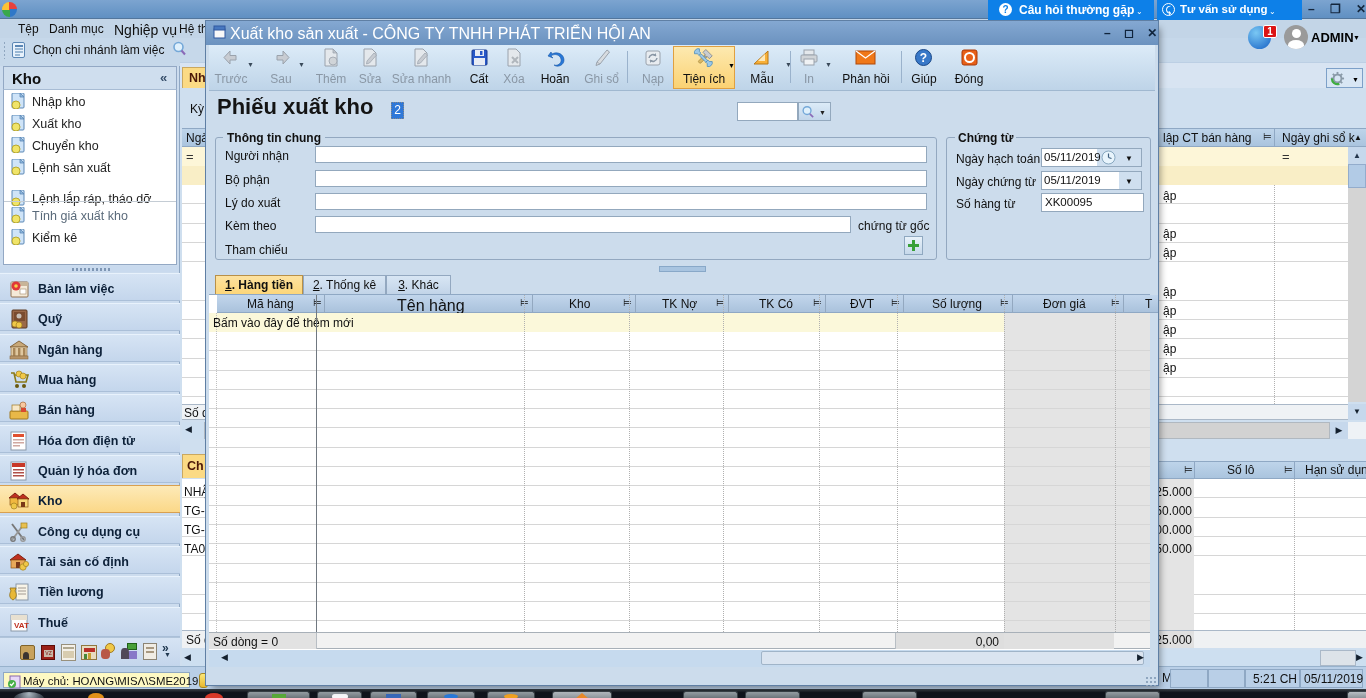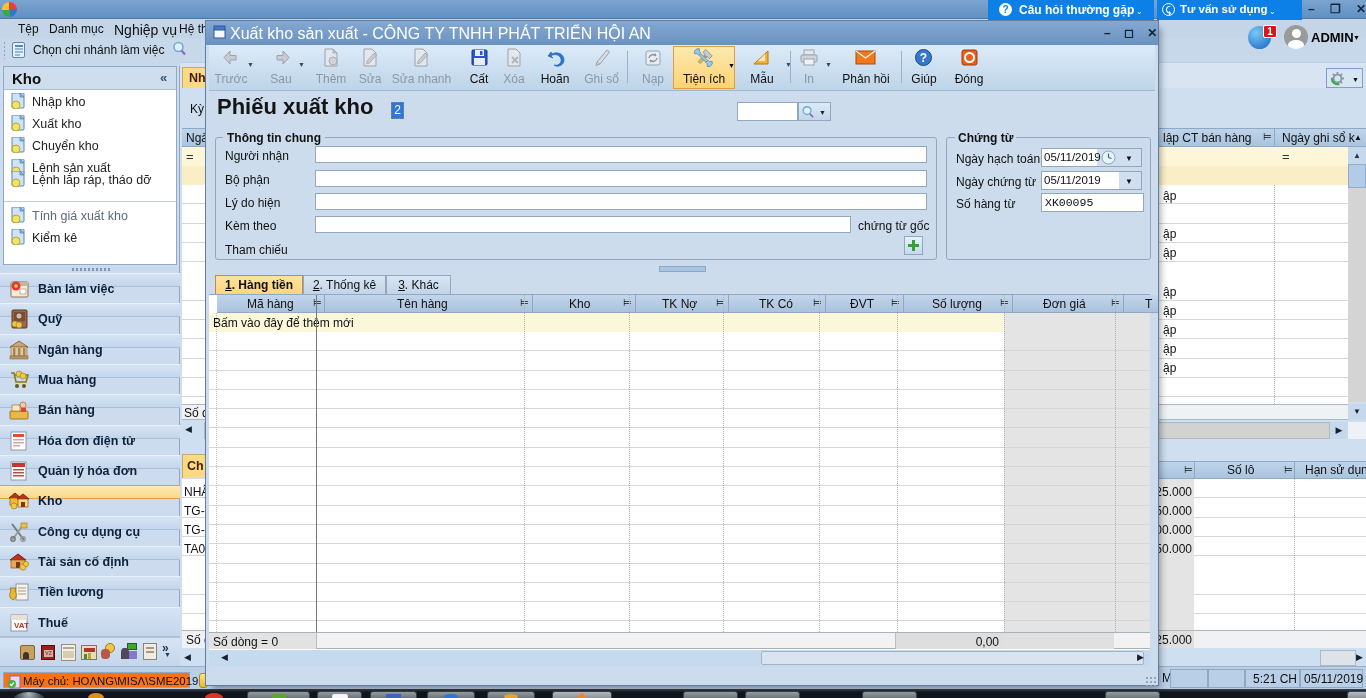--- a/index.html
+++ b/index.html
@@ -175,21 +175,21 @@
   <div class="ab" style="left:3px;top:27px;width:174px;height:176px;background:#fff;border:1px solid #93a8c4;border-top:1px solid #a8bcd4;"></div>
 
   <div class="ab" style="left:0px;top:204px;width:179px;height:6px;background:#c9daee;"></div>
     <div class="ab" style="left:72px;top:206px;width:38px;height:3px;background-image:repeating-linear-gradient(to right,#7e96b4 0 2px,transparent 2px 4px);"></div>
 </div>
 
 <style>
 .sbitem{position:absolute;left:0;width:180px;height:22px;}
 .sbitem .ic{position:absolute;left:10px;top:2px;}
 .sbitem .t{position:absolute;left:32px;top:4px;font-size:12.5px;color:#222;white-space:nowrap;}
-.navitem{position:absolute;left:0;width:180px;height:14px;background:linear-gradient(#d6e4f4,#c4d6ec);border-top:1px solid #e8f2fc;border-bottom:1px solid #aabfd8;}
+.navitem{position:absolute;left:0;width:180px;height:28px;background:linear-gradient(#d6e4f4,#c4d6ec);border-top:1px solid #e8f2fc;border-bottom:1px solid #aabfd8;}
 .navitem .t{position:absolute;left:38px;top:8px;font-size:12.5px;font-weight:bold;color:#0c2038;white-space:nowrap;}
 .navitem .ni{position:absolute;left:8px;top:4px;width:22px;height:22px;}
 </style>
 <svg width="0" height="0" style="position:absolute;">
 <defs>
 <g id="docicon">
         <rect x="1" y="0" width="12" height="15" rx="1" fill="#cfe4f8" stroke="#5b87b5" stroke-width="1"></rect>
         <path d="M9 0l4 4h-4z" fill="#8fb8dc" stroke="#5b87b5" stroke-width="0.8"></path>
         <circle cx="5" cy="12" r="4" fill="#f0e468" stroke="#b8a830" stroke-width="1"></circle>
       </g>
@@ -213,21 +213,21 @@
         <use href="#docicon"></use>
       </svg>
       <span class="t">Chuyển kho</span>
     </div>
   <div class="sbitem" style="top:157px;">
       <svg class="ic" width="16" height="16" viewBox="0 0 14 16">
         <use href="#docicon"></use>
       </svg>
       <span class="t">Lệnh sản xuất</span>
     </div>
-  <div class="sbitem" style="top:169px;padding-left:36px;">
+  <div class="sbitem" style="top:188px;padding-left:36px;">
       <svg class="ic" width="16" height="16" viewBox="0 0 14 16">
         <use href="#docicon"></use>
       </svg>
       <span class="t">Lệnh lắp ráp, tháo dỡ</span>
     </div>
   <div class="ab" style="left:4px;top:201px;width:172px;height:1px;background:#c4ccd4;"></div>
   <div class="sbitem" style="top:205px;">
       <svg class="ic" width="16" height="16" viewBox="0 0 14 16">
         <use href="#docicon"></use>
       </svg>
@@ -388,21 +388,21 @@
     <div class="ab" style="left:143px;top:5px;width:14px;height:17px;background:#f0ece4;border:1px solid #8c8474;">
         <div class="ab" style="left:2px;top:3px;width:8px;height:2px;background:#a89880;"></div>
         <div class="ab" style="left:2px;top:7px;width:8px;height:2px;background:#a89880;"></div>
       </div>
     <div class="ab" style="left:162px;top:3px;font-size:12px;font-weight:bold;color:#203850;">»</div>
     <div class="ab" style="left:164px;top:13px;font-size:7px;color:#203850;">▼</div>
   </div>
 </div>
 
 <div class="ab" style="left:0;top:666px;width:1366px;height:25px;background:#b9cfe7;border-top:1px solid #98b2cc;">
-  <div class="ab" style="left:3px;top:5px;width:187px;height:16px;background:#f97316;border:1px solid #8fa8c4;">
+  <div class="ab" style="left:3px;top:5px;width:187px;height:16px;background:#fef9c3;border:1px solid #8fa8c4;">
     <svg class="ab" style="left:3px;top:2px;" width="14" height="14" viewBox="0 0 14 14">
         <rect x="3" y="1" width="10" height="12" fill="#e8d8f8" stroke="#8868a8" stroke-width="1"></rect>
         <circle cx="5" cy="9" r="4" fill="#48b048"></circle>
         <path d="M3 9l1.5 1.5L7 7.5" stroke="#fff" stroke-width="1.2" fill="none"></path>
       </svg>
     <div class="ab tx" style="left:19px;top:2px;font-size:11.4px;color:#101010;">Máy chủ: HOΛNG\MISΛ\SME2019</div>
   </div>
   <div class="ab" style="left:199px;top:6px;width:9px;height:15px;border-radius:3px;background:linear-gradient(#fce878,#e8b830);border:1px solid #a88820;"></div>
     <div class="ab tx" style="left:1162px;top:4px;font-size:12px;color:#101010;">M</div>
   <div class="ab" style="left:1170px;top:2px;width:38px;height:19px;border:1px solid #8fa8c4;"></div>
@@ -590,21 +590,21 @@
         </svg>
       <div class="ab" style="left:20px;top:6px;font-size:7px;color:#222;">▼</div>
     </div>
 
     <div class="ab" style="left:6px;top:46px;width:722px;height:123px;border:1px solid #93a8c0;border-radius:3px;"></div>
     <div class="ab tx" style="left:14px;top:40px;font-size:12px;font-weight:bold;color:#101010;background:#ccdcec;padding:0 4px;">Thông tin chung</div>
     <div class="ab tx" style="left:16px;top:58px;font-size:12px;color:#101010;">Người nhận</div>
     <div class="ab" style="left:106px;top:55px;width:612px;height:17px;background:#fff;border:1px solid #93a8bd;"></div>
     <div class="ab tx" style="left:16px;top:82px;font-size:12px;color:#101010;">Bộ phận</div>
     <div class="ab" style="left:106px;top:79px;width:612px;height:17px;background:#fff;border:1px solid #93a8bd;"></div>
-    <div class="ab tx" style="left:16px;top:105px;font-size:12px;color:#101010;">Lý do hiện</div>
+    <div class="ab tx" style="left:16px;top:105px;font-size:12px;color:#101010;">Lý do xuất</div>
     <div class="ab" style="left:106px;top:102px;width:612px;height:17px;background:#fff;border:1px solid #93a8bd;"></div>
     <div class="ab tx" style="left:16px;top:128px;font-size:12px;color:#101010;">Kèm theo</div>
     <div class="ab" style="left:106px;top:125px;width:536px;height:17px;background:#fff;border:1px solid #93a8bd;"></div>
     <div class="ab tx" style="left:649px;top:128px;font-size:12px;color:#101010;">chứng từ gốc</div>
     <div class="ab tx" style="left:16px;top:152px;font-size:12px;color:#101010;">Tham chiếu</div>
     <div class="ab" style="left:695px;top:145px;width:19px;height:19px;background:linear-gradient(#e8f2fa,#c6d8ea);border:1px solid #8fa8c0;">
       <svg class="ab" style="left:2px;top:2px;" width="13" height="13" viewBox="0 0 13 13">
           <rect x="5" y="1" width="3" height="11" fill="#38a038"></rect>
           <rect x="1" y="5" width="11" height="3" fill="#38a038"></rect>
         </svg>
@@ -621,34 +621,34 @@
           <line x1="7.5" y1="7.5" x2="10.5" y2="8.5" stroke="#406080" stroke-width="1.2"></line>
         </svg>
       <div class="ab" style="left:83px;top:5px;font-size:8px;color:#101010;">▼</div>
     </div>
     <div class="ab tx" style="left:747px;top:84px;font-size:12px;color:#101010;">Ngày chứng từ</div>
     <div class="ab" style="left:832px;top:80px;width:101px;height:19px;border:1px solid #93a8bd;background:#cfdfef;">
       <div class="ab" style="left:0;top:0;width:77px;height:17px;background:#fff;font-size:11.5px;color:#101010;padding:2px 0 0 2px;">05/11/2019</div>
       <div class="ab" style="left:83px;top:5px;font-size:8px;color:#101010;">▼</div>
     </div>
     <div class="ab tx" style="left:747px;top:106px;font-size:12px;color:#101010;">Số hàng từ</div>
-    <div class="ab" style="left:832px;top:102px;width:103px;height:19px;border:1px solid #93a8bd;background:#fff;font-size:11.5px;color:#101010;padding:2px 0 0 3px;font-family:Liberation Mono, monospace;">XK00095</div>
+    <div class="ab" style="left:832px;top:102px;width:103px;height:19px;border:1px solid #93a8bd;background:#fff;font-size:11.5px;color:#101010;padding:2px 0 0 3px;">XK00095</div>
 
     <div class="ab" style="left:450px;top:175px;width:47px;height:6px;background:#a8c4e0;border:1px solid #88a8c8;"></div>
 
     <div class="ab" style="left:6px;top:184px;width:88px;height:19px;background:linear-gradient(#fde2a0,#fcd67a);border:1px solid #b89048;border-bottom:none;font-size:12px;font-weight:bold;color:#101010;text-align:center;padding-top:2px;"><u>1</u>. Hàng tiền</div>
     <div class="ab" style="left:94px;top:184px;width:83px;height:19px;background:linear-gradient(#d8e6f4,#c2d4e8);border:1px solid #93a8c0;border-bottom:none;font-size:12px;color:#101010;text-align:center;padding-top:2px;"><u>2</u>. Thống kê</div>
     <div class="ab" style="left:177px;top:184px;width:65px;height:19px;background:linear-gradient(#d8e6f4,#c2d4e8);border:1px solid #93a8c0;border-bottom:none;font-size:12px;color:#101010;text-align:center;padding-top:2px;"><u>3</u>. Khác</div>
 
     <div class="ab" style="left:0px;top:203px;width:941px;height:372px;background:#fff;border-top:1px solid #8fa8c4;">
 
       <div class="ab" style="left:0;top:0;width:941px;height:18px;background:linear-gradient(#c2d6ec,#aac2dc);border-bottom:1px solid #8fa8c4;margin-left:8px;">
         <div class="ab tx" style="left:30px;top:2px;font-size:12px;color:#101010;">Mã hàng</div>
           <div class="ab" style="left:96px;top:2px;font-size:10px;color:#101010;">⊨</div>
-        <div class="ab tx" style="left:180px;top:2px;font-size:12px;color:#101010;">Tên hàng</div>
+        <div class="ab tx" style="left:180px;top:2px;font-size:16px;color:#101010;">Tên hàng</div>
           <div class="ab" style="left:303px;top:2px;font-size:10px;color:#101010;">⊨</div>
         <div class="ab tx" style="left:352px;top:2px;font-size:12px;color:#101010;">Kho</div>
           <div class="ab" style="left:406px;top:2px;font-size:10px;color:#101010;">⊨</div>
         <div class="ab tx" style="left:445px;top:2px;font-size:12px;color:#101010;">TK Nợ</div>
           <div class="ab" style="left:499px;top:2px;font-size:10px;color:#101010;">⊨</div>
         <div class="ab tx" style="left:542px;top:2px;font-size:12px;color:#101010;">TK Có</div>
           <div class="ab" style="left:596px;top:2px;font-size:10px;color:#101010;">⊨</div>
         <div class="ab tx" style="left:633px;top:2px;font-size:12px;color:#101010;">ĐVT</div>
           <div class="ab" style="left:674px;top:2px;font-size:10px;color:#101010;">⊨</div>
         <div class="ab tx" style="left:715px;top:2px;font-size:12px;color:#101010;">Số lượng</div>

